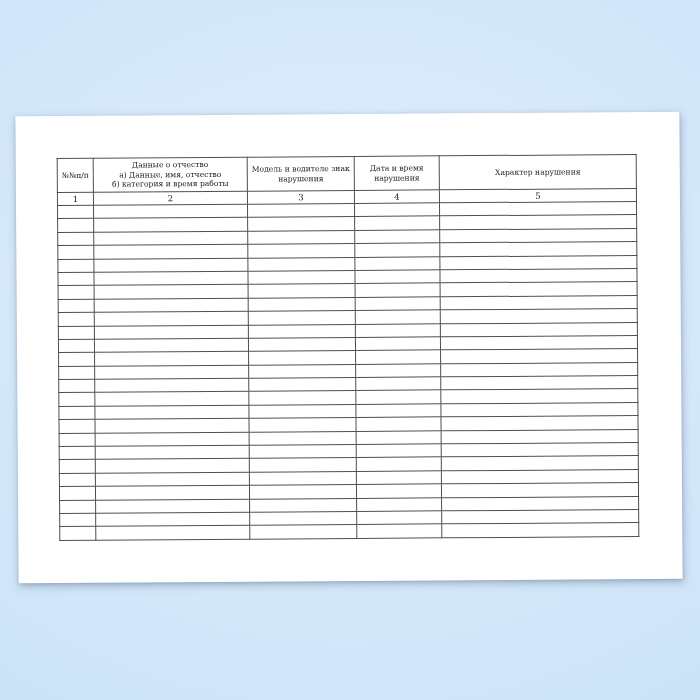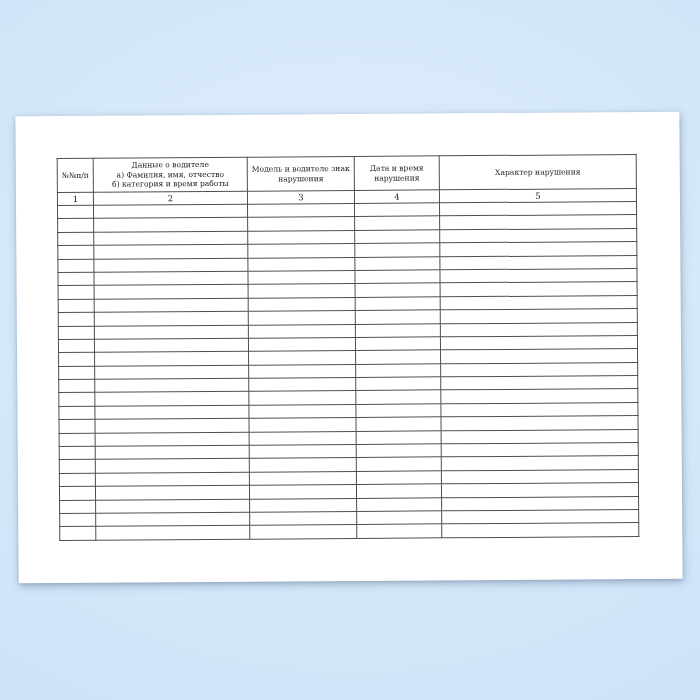--- a/index.html
+++ b/index.html
@@ -78,22 +78,22 @@
           <col class="c3">
           <col class="c4">
           <col class="c5">
       </colgroup>
       <thead>
         <tr>
           <th>
             <span class="hline">№№п/п</span>
           </th>
           <th>
-            <span class="hline">Данные о водителе</span>
-            <span class="hline">а) Фамилия, имя, отчество</span>
+            <span class="hline">Данные о отчество</span>
+            <span class="hline">а) Данные, имя, отчество</span>
             <span class="hline">б) категория и время работы</span>
           </th>
           <th>
             <span class="hline">Модель и водителе знак</span>
             <span class="hline">нарушения</span>
           </th>
           <th>
             <span class="hline">Дата и время нарушения</span>
           </th>
           <th>

